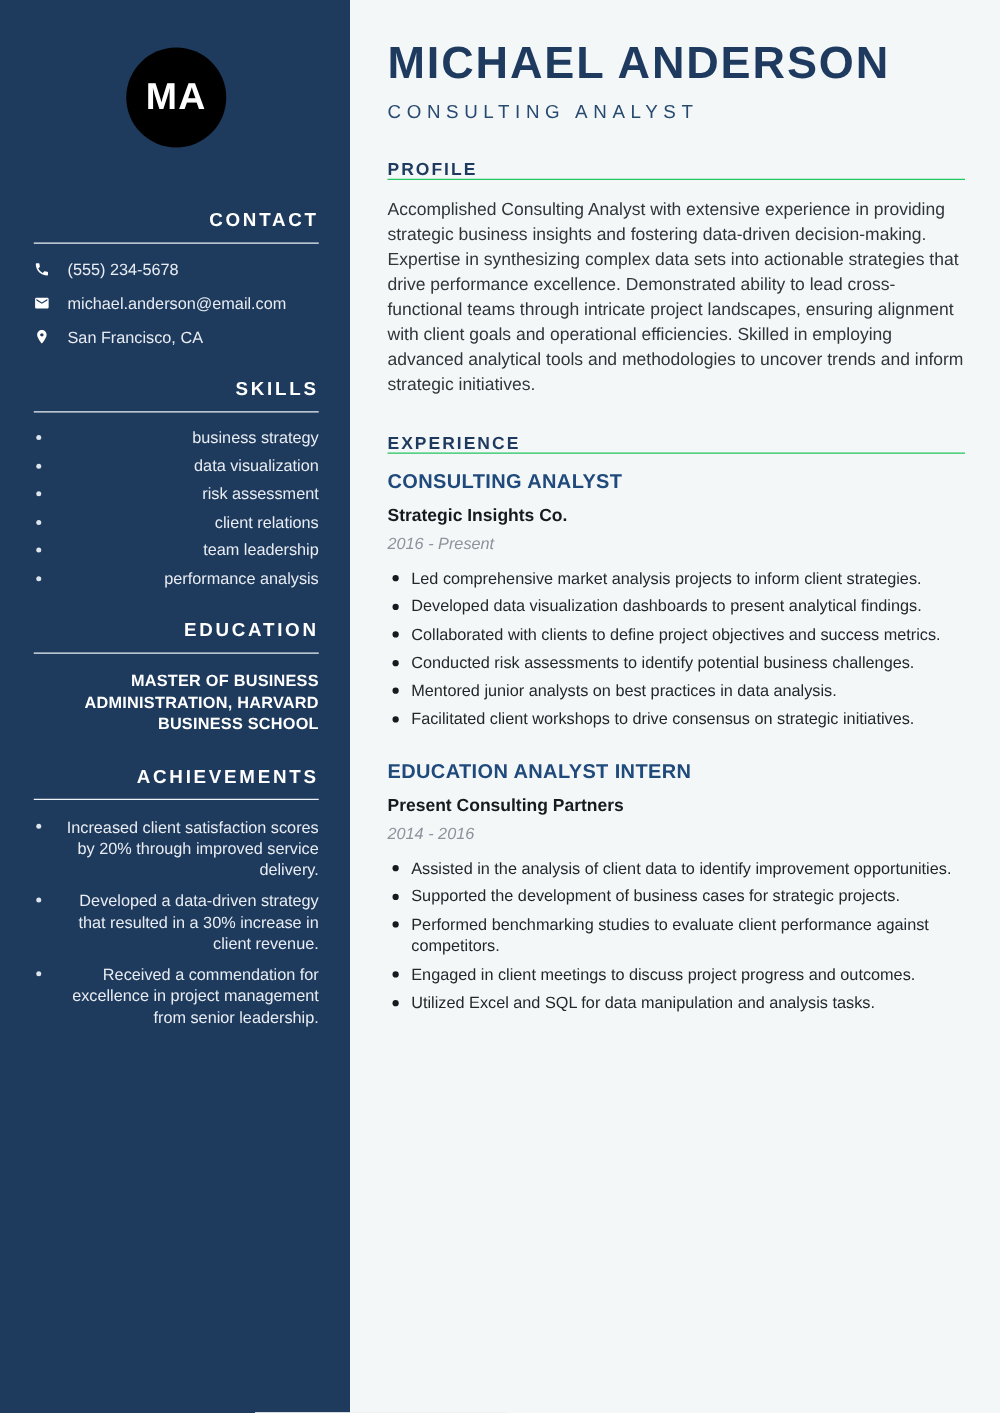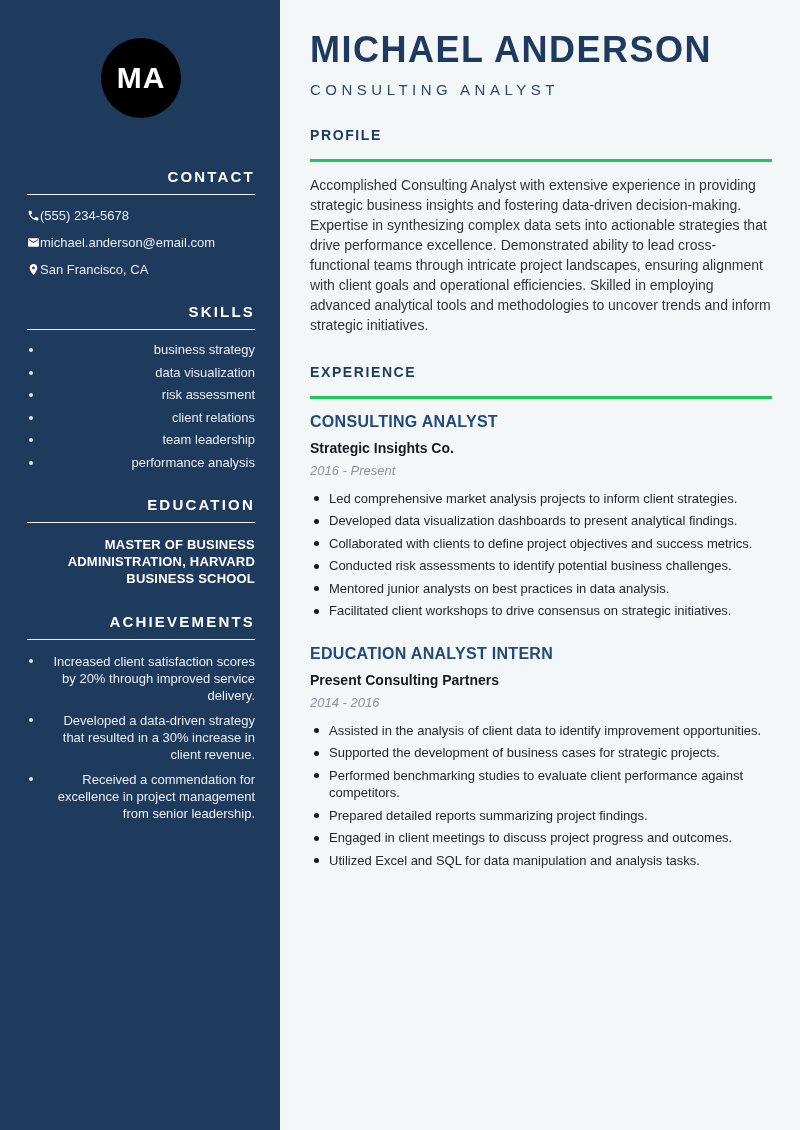--- a/index.html
+++ b/index.html
@@ -27,21 +27,21 @@
     color: #ffffff; font-size: 30px; font-weight: 700; letter-spacing: 1px;
   }
   .side-section { margin-top: 26px; text-align: right; }
   .side-section.first { margin-top: 50px; }
   .side-title {
     color: #ffffff; font-size: 15px; font-weight: 700; letter-spacing: 2.2px;
     padding-bottom: 9px;
     border-bottom: 1.5px solid #eef2f6;
     margin-bottom: 13px;
   }
-  .contact-row { display: flex; align-items: center; gap: 0; margin-bottom: 12px; font-size: 13px; }
+  .contact-row { display: flex; align-items: center; gap: 14px; margin-bottom: 12px; font-size: 13px; }
   .contact-row svg { flex: 0 0 auto; display: block; }
   .side-list { list-style: none; margin-top: 2px; }
   .side-list li {
     position: relative; padding-left: 16px;
     font-size: 13px; line-height: 14px; margin-bottom: 8.5px;
   }
   .side-list li::before {
     content: ""; position: absolute; left: 2px; top: 5px;
     width: 4px; height: 4px; border-radius: 50%; background: #dfe5ec;
   }
@@ -58,22 +58,22 @@
     color: #1e3a5f; font-size: 36px; font-weight: 700; letter-spacing: 1.5px;
     line-height: 1.05;
   }
   .job-subtitle {
     margin-top: 12px;
     color: #274a70; font-size: 15px; font-weight: 500; letter-spacing: 4.5px;
   }
   .section-title {
     margin-top: 29px;
     color: #1e3a5f; font-size: 14px; font-weight: 700; letter-spacing: 1.6px;
-    padding-bottom: 16px;
-    border-bottom: 3px solid #22c55e;
+    padding-bottom: 0;
+    border-bottom: 1px solid #22c55e;
   }
   .profile-text {
     margin-top: 13px;
     color: #30353a; font-size: 14px; line-height: 20px;
   }
   .job { margin-top: 14px; }
   .job + .job { margin-top: 25px; }
   .job-role { color: #1f4a7b; font-size: 16px; font-weight: 700; letter-spacing: 0.3px; }
   .job-company { margin-top: 9px; color: #16191d; font-size: 14px; font-weight: 700; }
   .job-dates { margin-top: 7px; color: #8d939c; font-size: 13px; font-style: italic; }
@@ -182,20 +182,19 @@
     </div>
 
     <div class="job">
       <div class="job-role">EDUCATION ANALYST INTERN</div>
       <div class="job-company">Present Consulting Partners</div>
       <div class="job-dates">2014 - 2016</div>
       <ul class="job-bullets">
           <li>Assisted in the analysis of client data to identify improvement opportunities.</li>
           <li>Supported the development of business cases for strategic projects.</li>
           <li>Performed benchmarking studies to evaluate client performance against competitors.</li>
-          <li>Prepared detailed reports summarizing project findings.</li>
           <li>Engaged in client meetings to discuss project progress and outcomes.</li>
           <li>Utilized Excel and SQL for data manipulation and analysis tasks.</li>
         </ul>
     </div>
 
   </main>
 </div>
 
 </body></html>

